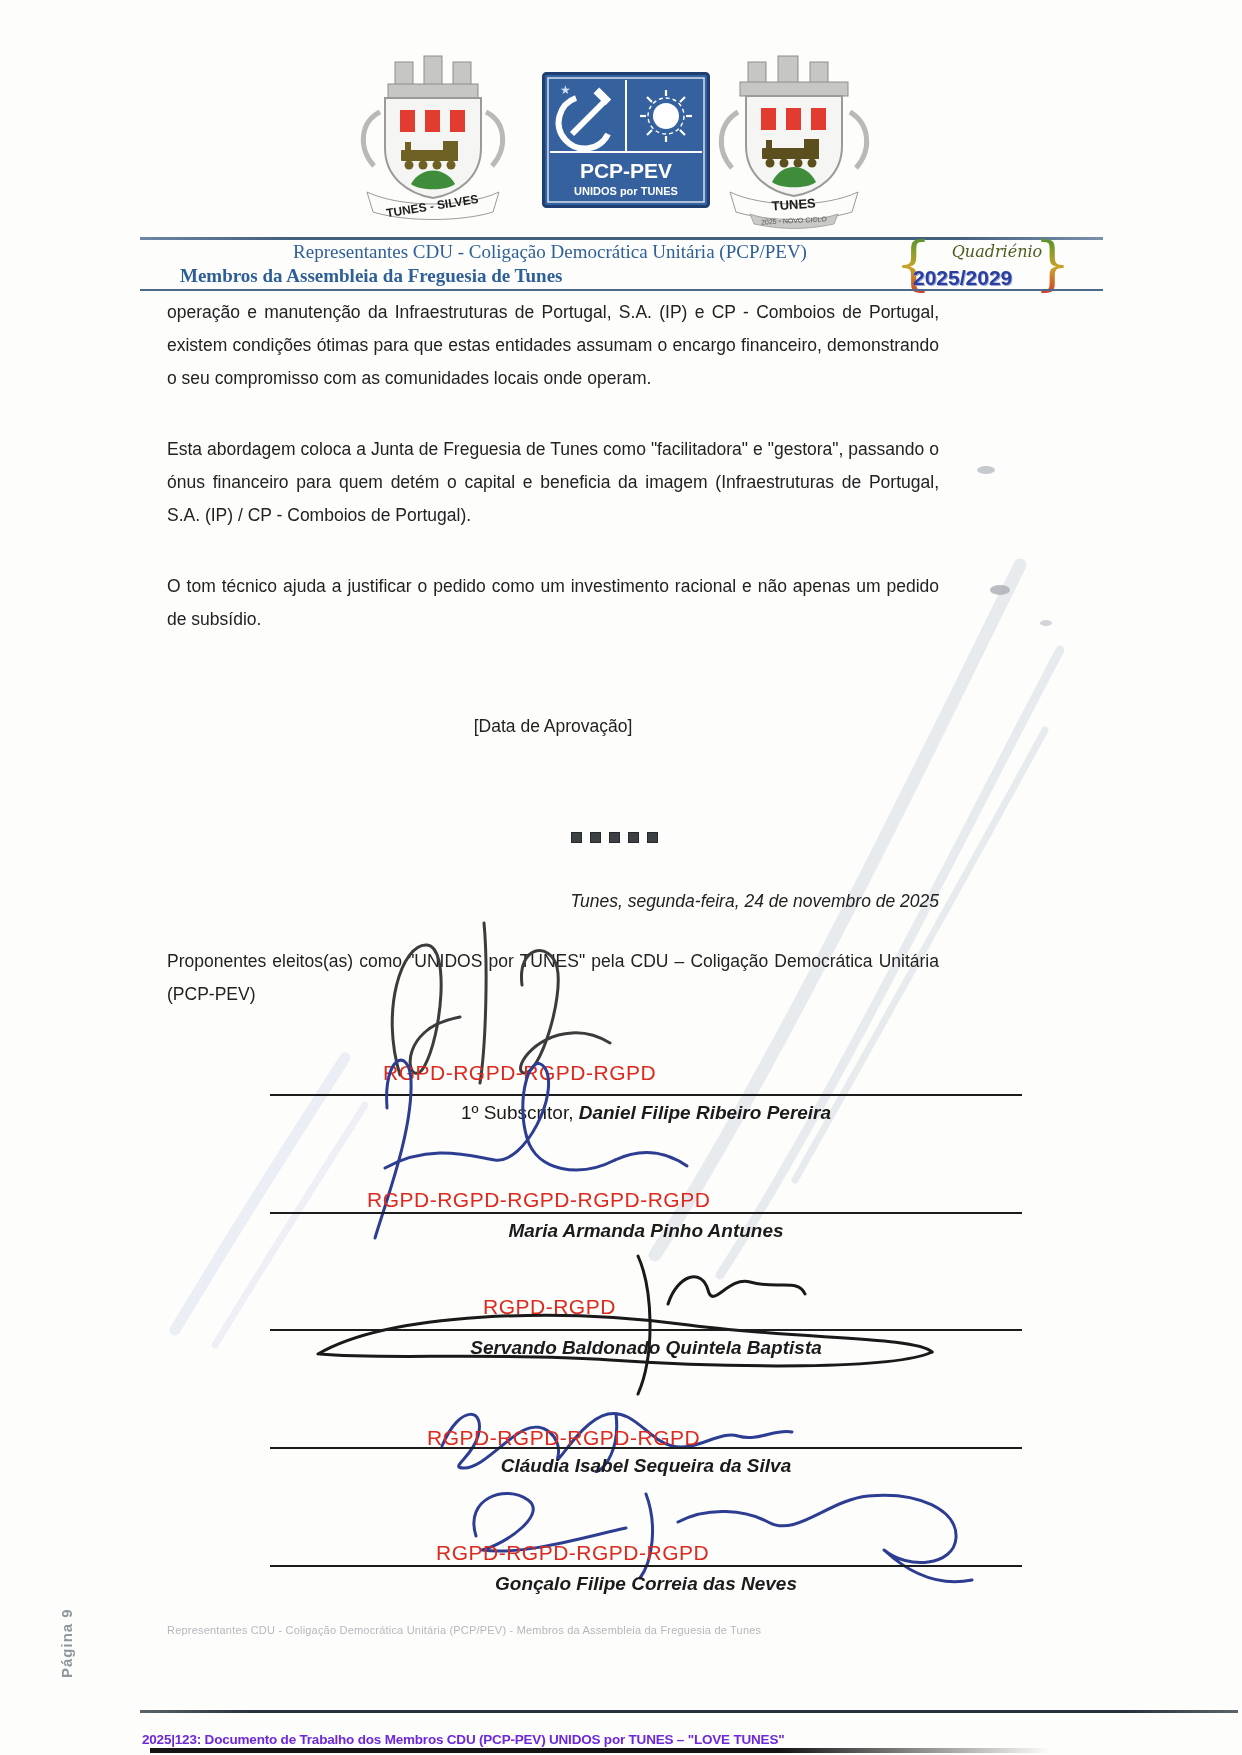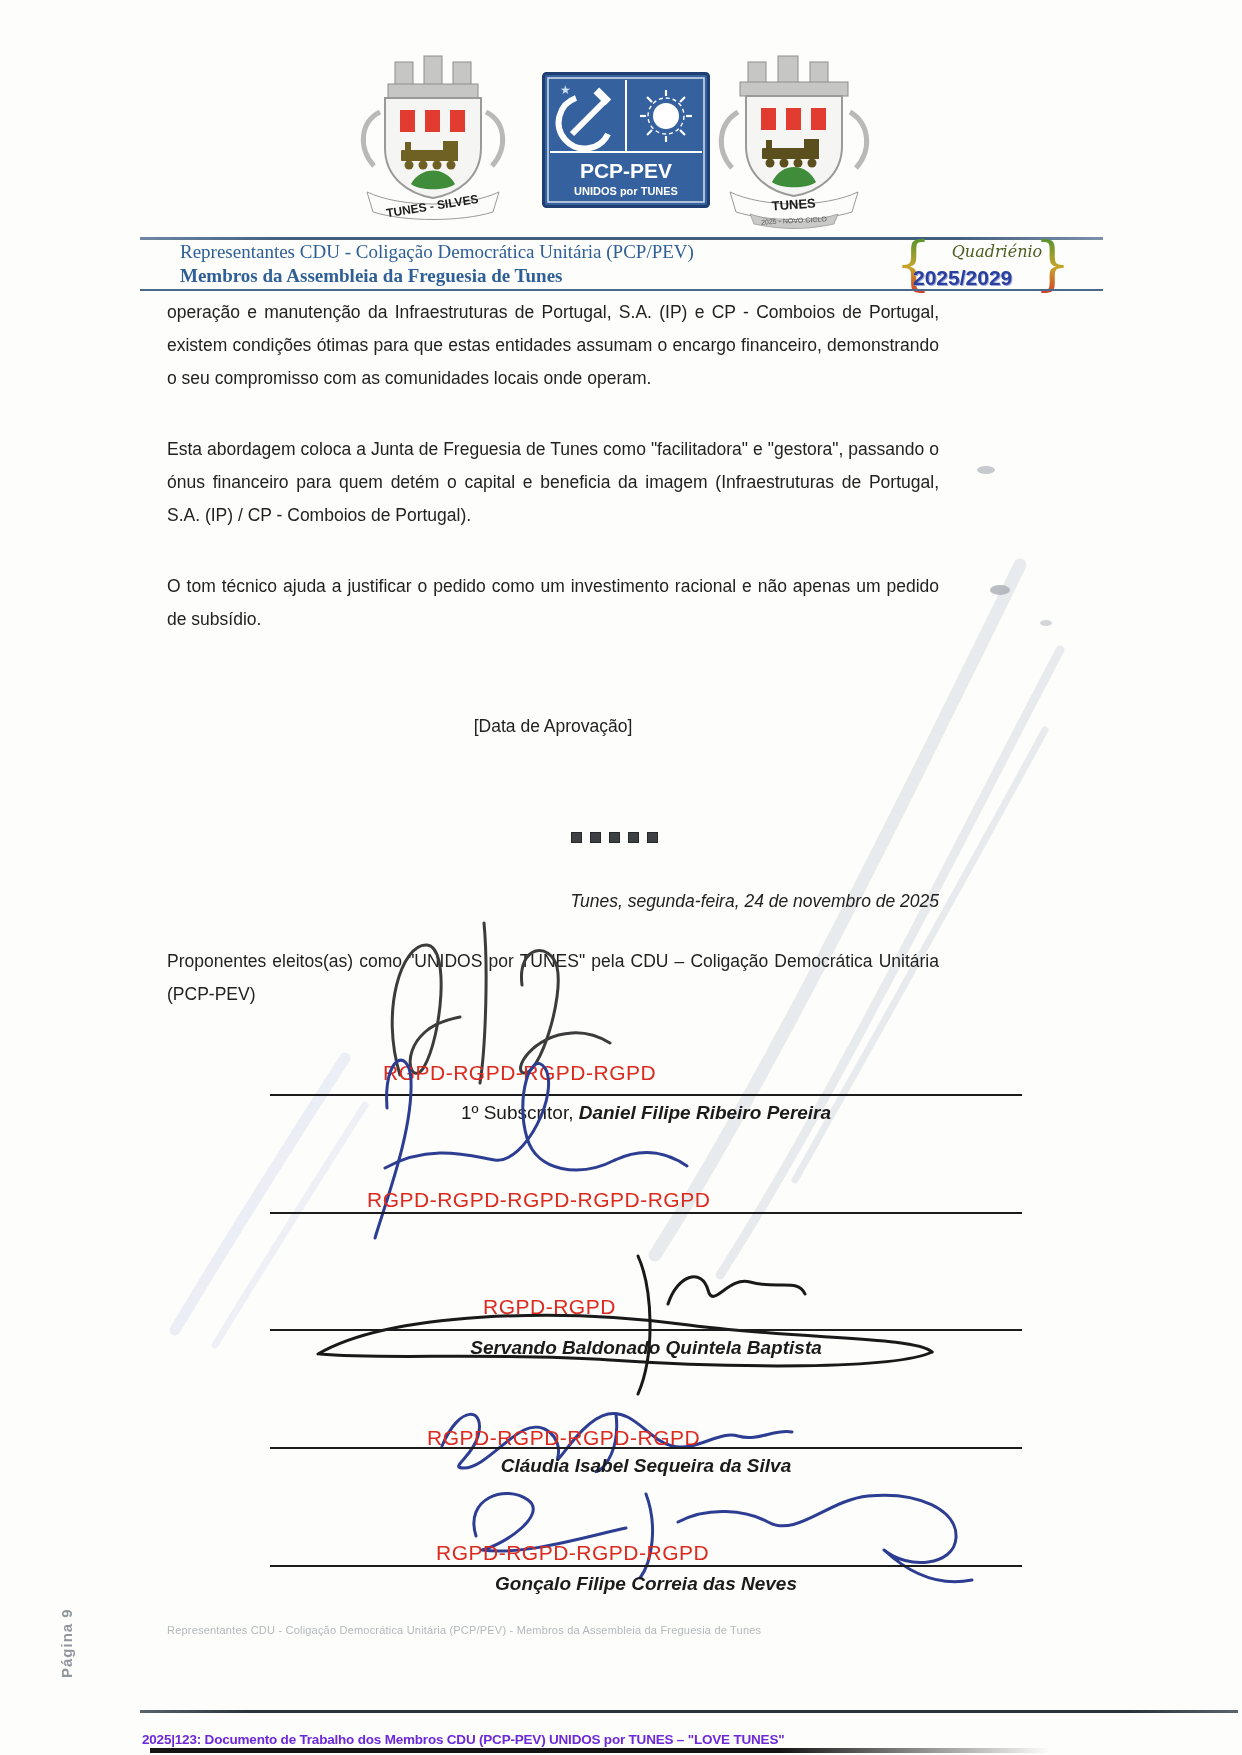--- a/index.html
+++ b/index.html
@@ -6,21 +6,21 @@
   .page{
     position:relative;width:1242px;height:1755px;margin:0 auto;
     background:#fdfdfc;overflow:hidden;
     font-family:"Liberation Sans",sans-serif;color:#1e1e1e;
   }
   .abs{position:absolute;}
 
   
   .rule-top{left:140px;top:237px;width:963px;height:3px;background:linear-gradient(90deg,#6d87a5,#44607f 15%,#44607f 85%,#7b91aa);}
   .rule-bottom{left:140px;top:289px;width:963px;height:2px;background:#4c688a;}
-  .hdr1{left:180px;top:241px;width:740px;
+  .hdr1{left:180px;top:241px;width:740px;text-align:center;
         font-family:"Liberation Serif",serif;font-size:19px;color:#2e5f96;}
   .hdr2{left:180px;top:265px;width:740px;text-align:left;
         font-family:"Liberation Serif",serif;font-size:19px;font-weight:bold;color:#2e5f96;}
 
   
   .badge{left:895px;top:238px;width:176px;height:64px;}
   .brace{position:absolute;top:-6px;font-family:"DejaVu Serif",serif;font-size:58px;line-height:64px;
          background:linear-gradient(180deg,#3f8f2f 0%,#c8a42a 55%,#d2342a 100%);
          -webkit-background-clip:text;background-clip:text;color:transparent;}
   .brace.l{left:0;}
@@ -196,20 +196,21 @@
 
   <svg class="abs sigsvg" style="left:335px;top:1038px" width="370" height="205" viewBox="0 0 370 205">
     <g stroke="#2c3d92" stroke-width="3">
       <path d="M52,70 C48,18 74,8 76,42 C78,92 52,160 40,200"></path>
       <path d="M50,130 C95,105 135,118 160,122 C190,126 225,55 210,30 C196,10 180,60 192,100 C202,134 245,140 280,122"></path>
       <path d="M280,122 C310,108 335,116 352,128"></path>
     </g>
   </svg>
   <div class="abs redact r2">RGPD-RGPD-RGPD-RGPD-RGPD</div>
   <div class="abs sigline l2"></div>
+  <div class="abs caption c2"><span class="nm">Maria Armanda Pinho Antunes</span></div>
 
   <svg class="abs sigsvg" style="left:300px;top:1252px" width="650" height="145" viewBox="0 0 650 145">
     <g stroke="#191919" stroke-width="3">
       <path d="M18,102 C90,60 260,56 380,72 C500,88 615,84 632,100"></path>
       <path d="M632,100 C595,118 430,116 310,108 C190,100 80,108 20,102"></path>
       <path d="M338,4 C352,35 356,100 338,142"></path>
       <path d="M368,52 C378,22 402,16 408,38 C413,58 428,24 450,30 C478,38 498,26 505,42"></path>
     </g>
   </svg>
   <div class="abs redact r3">RGPD-RGPD</div>

